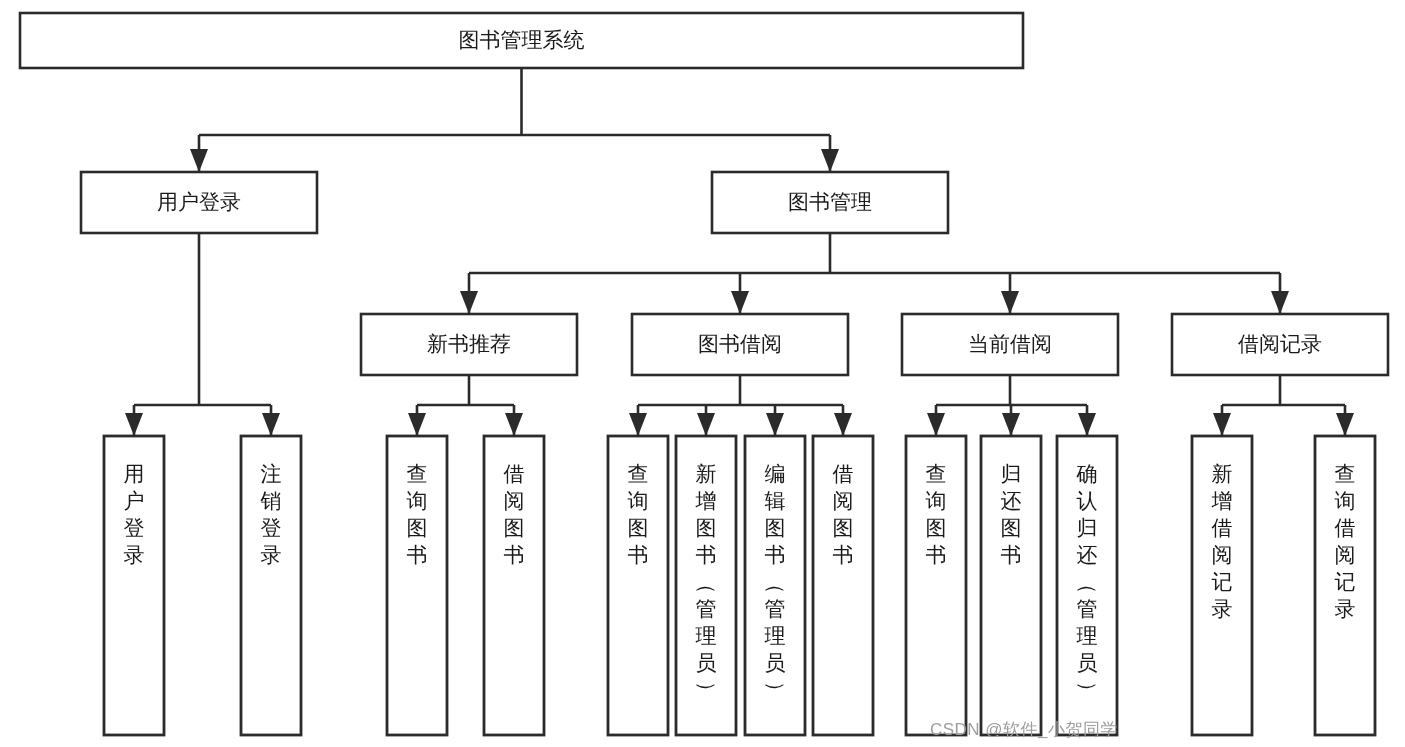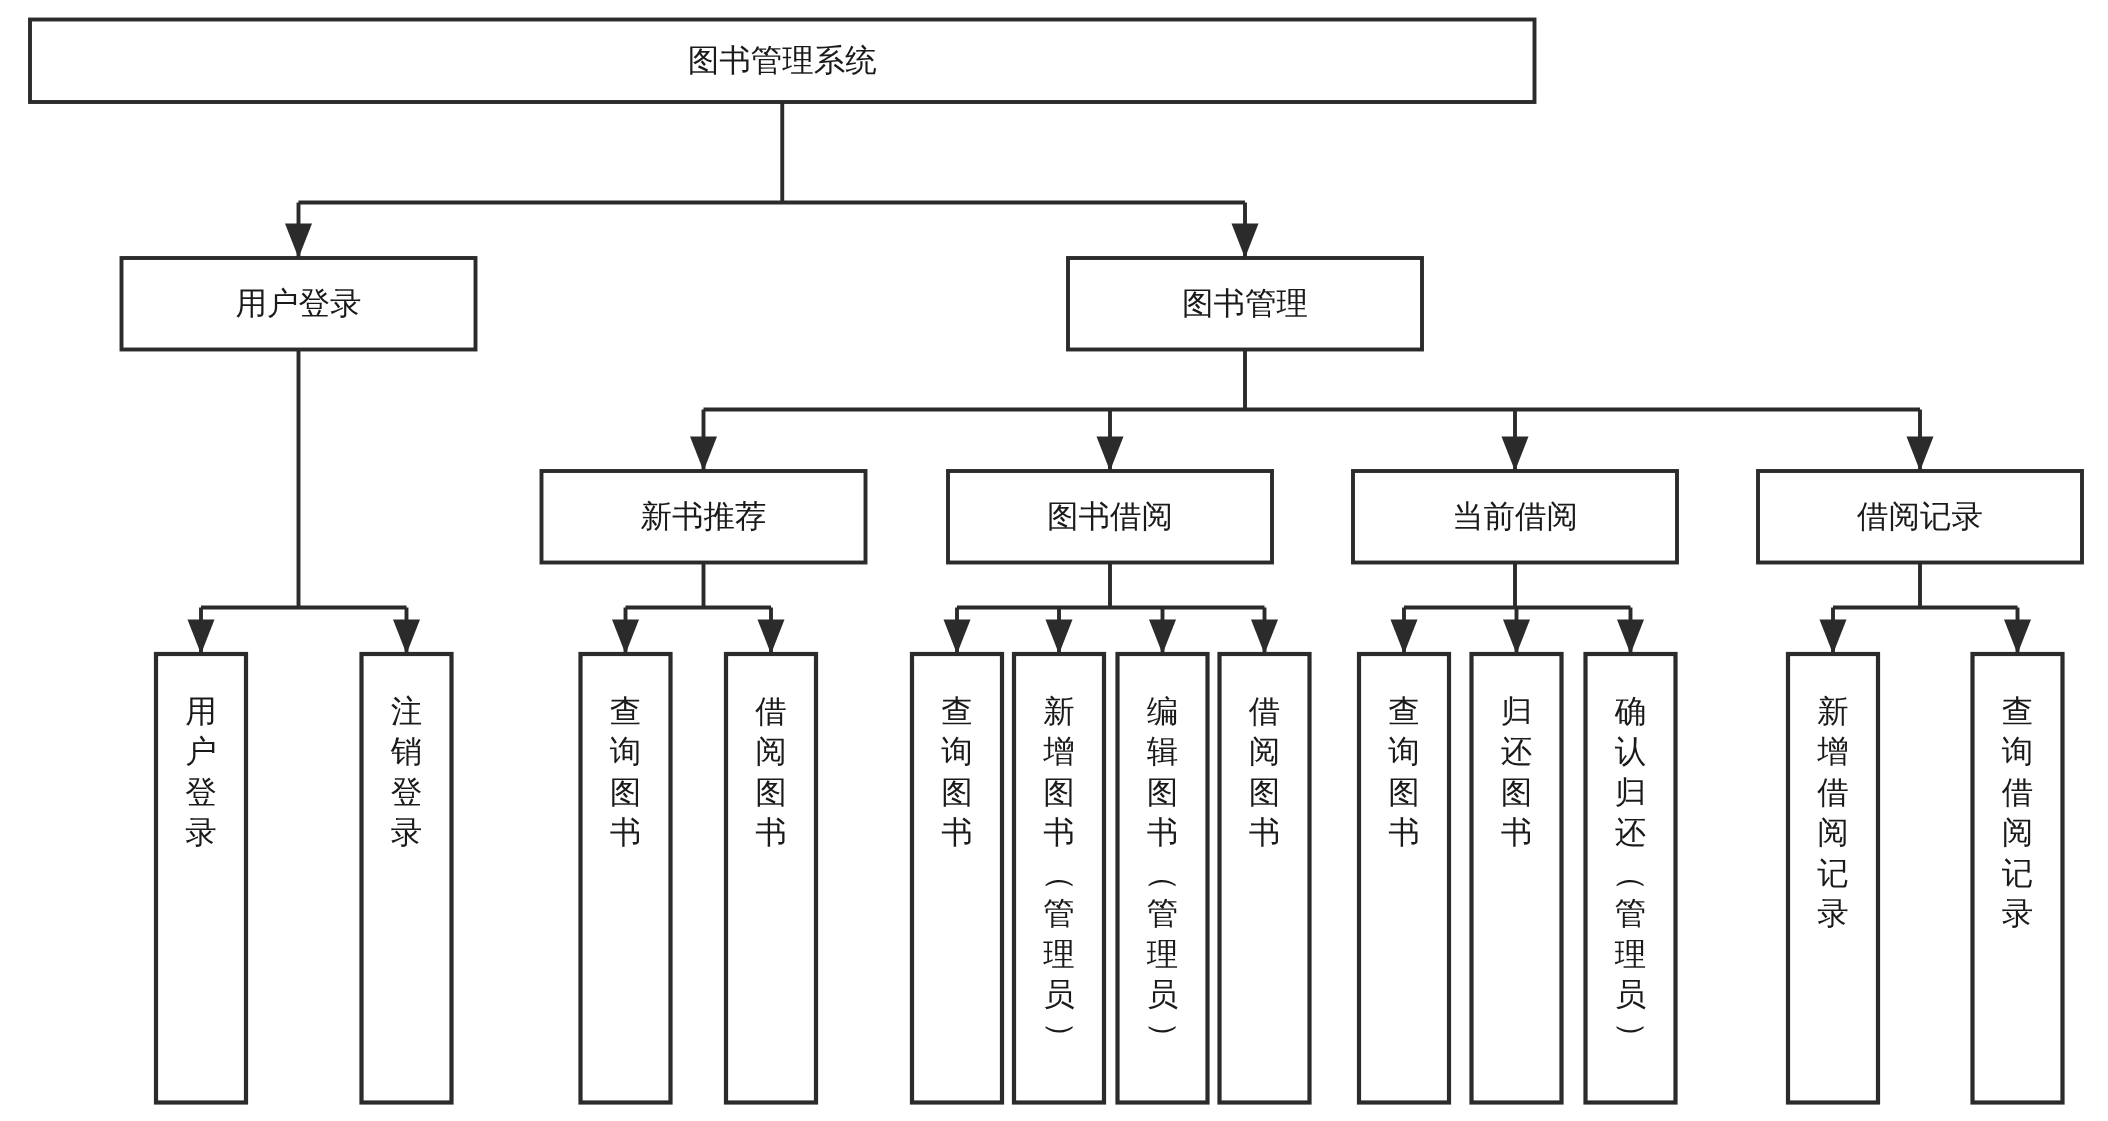--- a/index.html
+++ b/index.html
@@ -261,13 +261,14 @@
           <rect x="1315" y="436" width="60" height="299" class="node-rect leaf"></rect>
           <text x="1345" y="475.5" class="node-label vertical-char">查</text>
           <text x="1345" y="502.5" class="node-label vertical-char">询</text>
           <text x="1345" y="529.5" class="node-label vertical-char">借</text>
           <text x="1345" y="556.5" class="node-label vertical-char">阅</text>
           <text x="1345" y="583.5" class="node-label vertical-char">记</text>
           <text x="1345" y="610.5" class="node-label vertical-char">录</text>
         </g>
       </g>
   </svg>
+  <div class="watermark">CSDN @软件_小贺同学</div>
 </div>
 
 </body></html>

